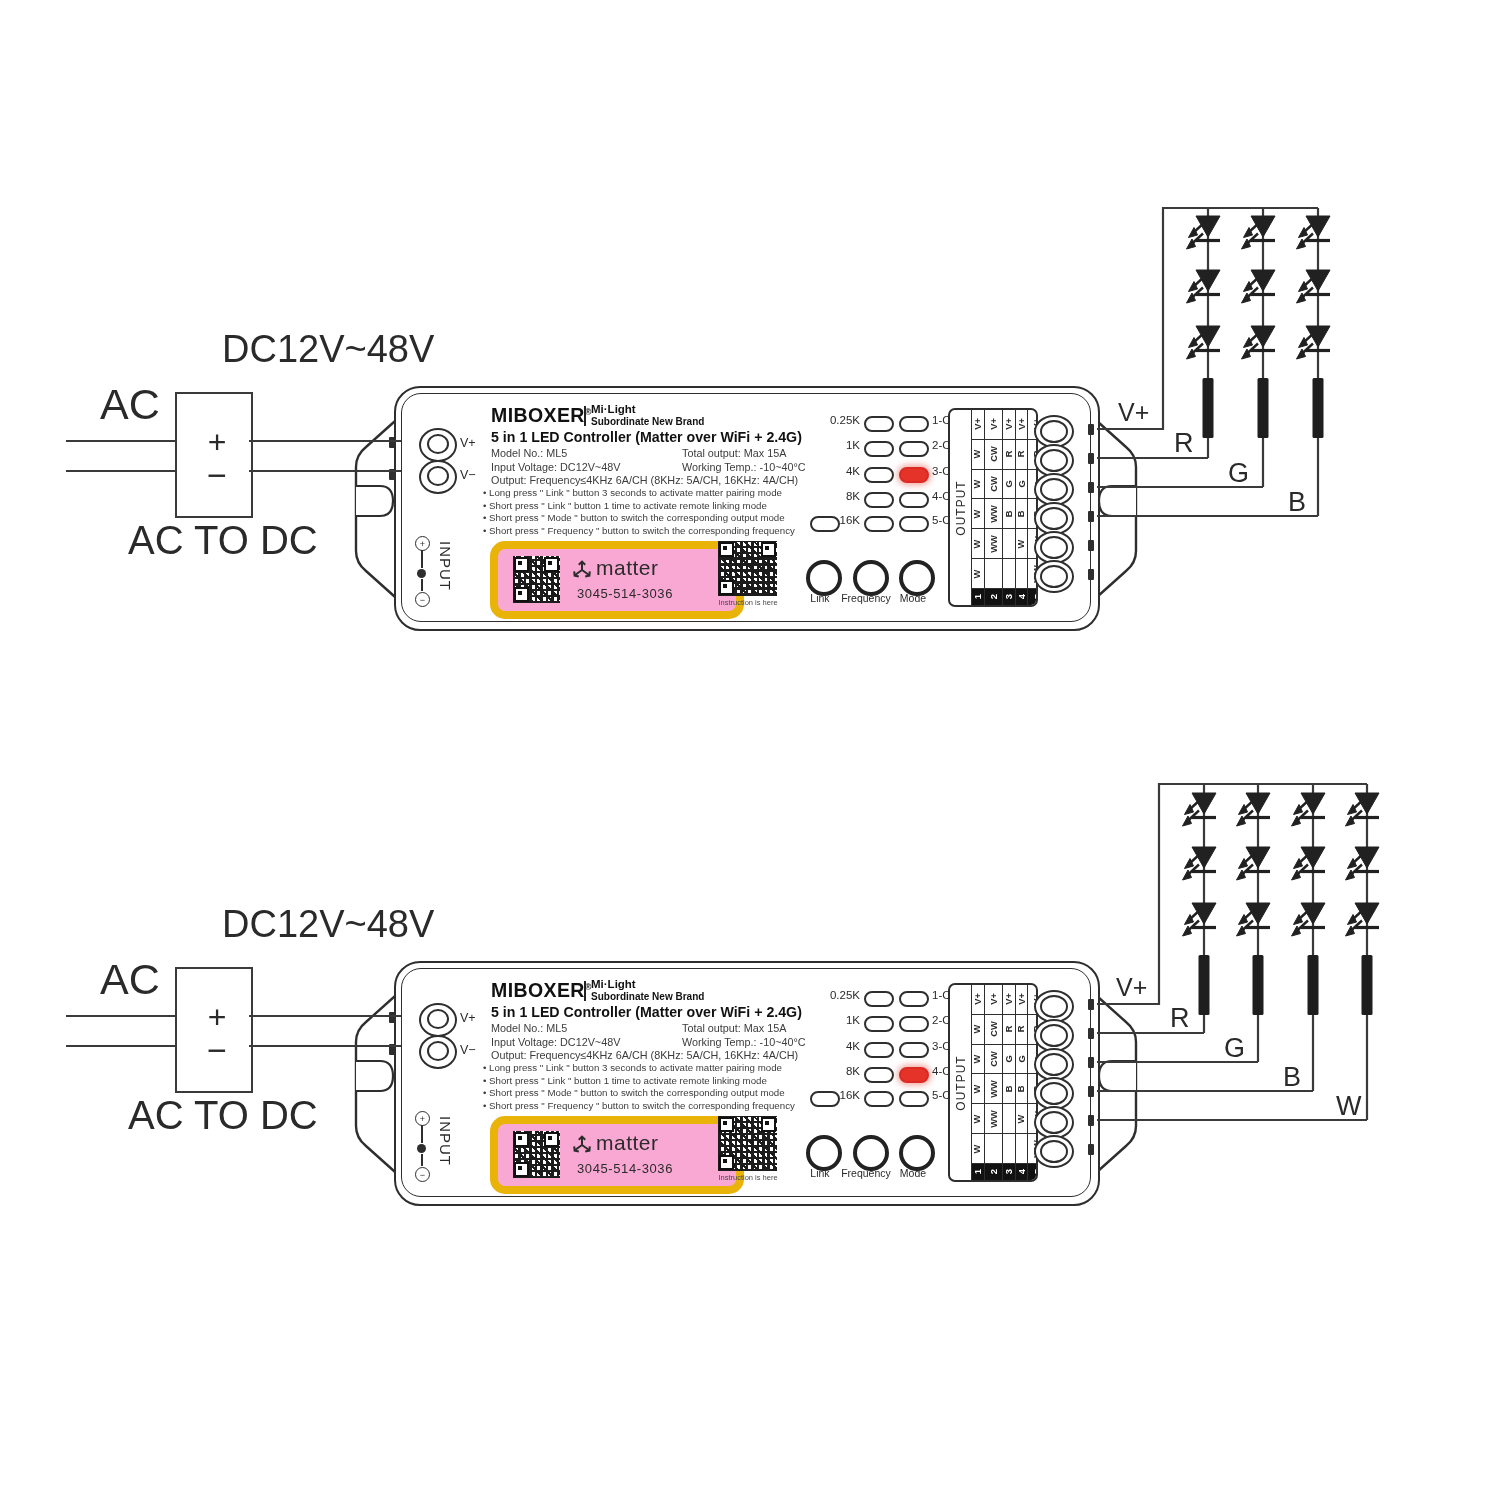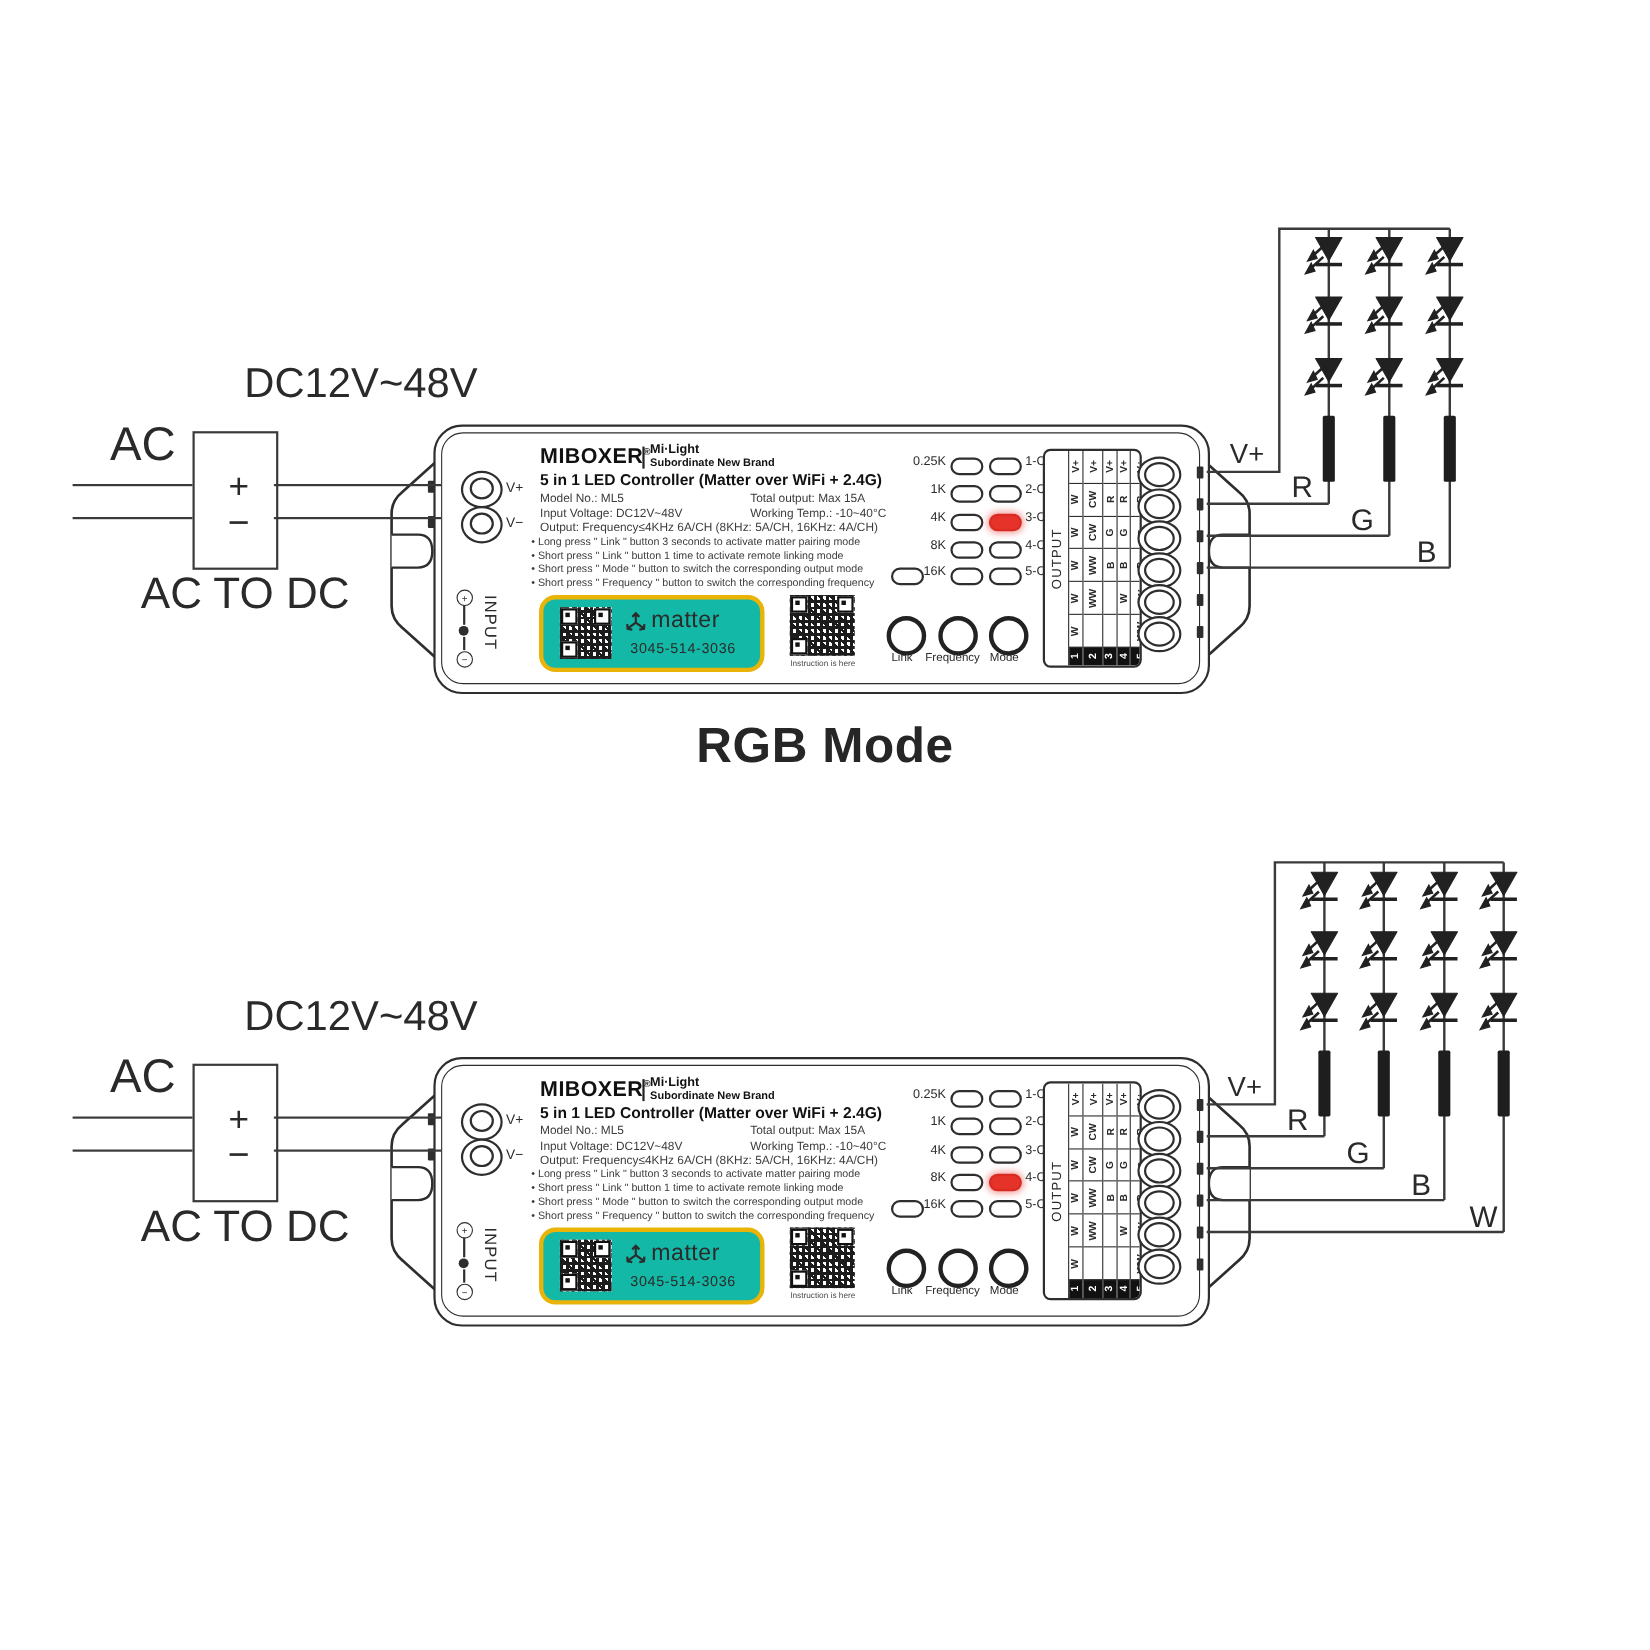--- a/index.html
+++ b/index.html
@@ -24,21 +24,21 @@
   .tlabel{position:absolute;font-size:12.5px;color:#2b2b2b;}
   .edge-dash{position:absolute;width:6px;height:11px;background:#2e2e2e;border-radius:1px;}
   .brand{position:absolute;font-size:19.5px;font-weight:700;letter-spacing:.4px;color:#111;}
   .brand sup{font-size:9px;}
   .tag1{position:absolute;font-size:11.5px;font-weight:700;color:#111;}
   .tag2{position:absolute;font-size:10px;font-weight:700;color:#111;}
   .vdiv{position:absolute;width:2px;height:20px;background:#222;}
   .dtitle{position:absolute;font-size:14.2px;font-weight:700;color:#111;white-space:nowrap;}
   .spec{position:absolute;font-size:10.8px;color:#3c3c3c;white-space:nowrap;}
   .note{position:absolute;font-size:9.7px;color:#3c3c3c;white-space:nowrap;}
-  .matter-box{position:absolute;left:142px;top:158px;width:197px;height:62px;border:4px solid #eab308;border-radius:15px;background:#14b8a6;}
+  .matter-box{position:absolute;left:142px;top:158px;width:197px;height:62px;border:8px solid #eab308;border-radius:15px;background:#f9a8d4;padding-left:41px;}
   .qr{position:absolute;background:
       repeating-linear-gradient(90deg,#1c1c1c 0 2.5px,transparent 2.5px 5.5px),
       repeating-linear-gradient(0deg,#1c1c1c 0 2.5px,transparent 2.5px 6px),
       repeating-linear-gradient(45deg,#1c1c1c 0 2px,transparent 2px 7px);
       background-color:#fff;}
   .qf{position:absolute;width:11px;height:11px;border:2.5px solid #111;background:#fff;}
   .qfd{position:absolute;left:2px;top:2px;width:4px;height:4px;background:#111;}
   .matter-word{position:absolute;font-size:21px;font-weight:500;color:#2b2b2b;letter-spacing:.5px;}
   .matter-code{position:absolute;font-size:13px;color:#2b2b2b;letter-spacing:.6px;}
   .qr-cap{position:absolute;font-size:7.5px;color:#4a4a4a;text-align:center;}
@@ -386,21 +386,20 @@
         <use href="#ledg" x="228" y="16"></use>
           <use href="#ledg" x="228" y="70"></use>
           <use href="#ledg" x="228" y="126"></use>
       </g>
       <text x="28" y="221" font-size="25">V+</text>
       <text x="84" y="252" font-size="27">R</text>
       <text x="138" y="282" font-size="27">G</text>
       <text x="198" y="311" font-size="27">B</text>
     </svg>
 
-    <div class="caption" style="left:520px;top:452px;width:460px">RGB Mode</div>
   </div>
 
   <div class="unit" style="top:775px">
     <div class="big-label" style="left:222px;top:128px;font-size:38px">DC12V~48V</div>
     <div class="big-label" style="left:100px;top:180px;font-size:43px">AC</div>
     <div class="conv-box" style="left:175px;top:192px;width:74px;height:122px">
       <div class="abs" style="left:18px;top:30px;width:44px;text-align:center;font-size:32px;color:#2a2a2a">+</div>
       <div class="abs" style="left:18px;top:62px;width:44px;text-align:center;font-size:34px;color:#2a2a2a">−</div>
     </div>
     <div class="wire" style="left:66px;top:240px;width:109px"></div>

